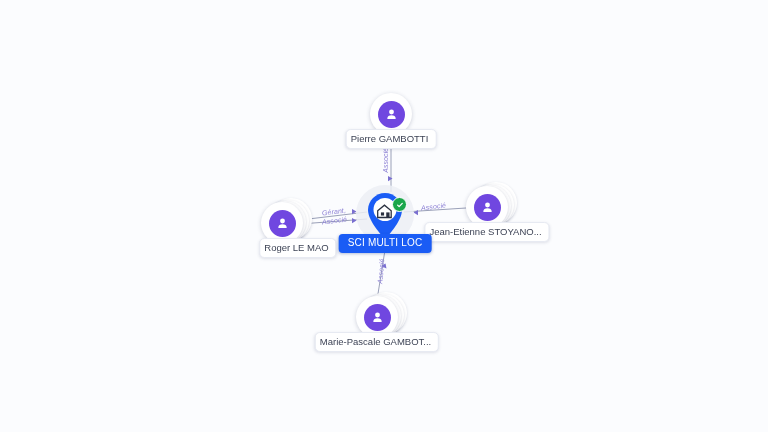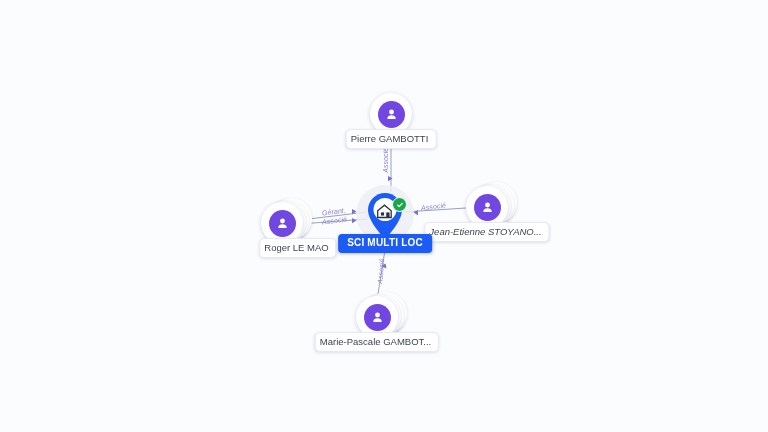--- a/index.html
+++ b/index.html
@@ -136,21 +136,21 @@
   }
   .company-badge svg { display: block; }
 
   .company-label {
     position: absolute;
     transform: translateX(-50%);
     background: #1a5cf5;
     border-radius: 4px;
     padding: 3px 9px 4px 9px;
     font-size: 10px;
-    font-weight: bold;
+    font-weight: normal;
     line-height: 12px;
     color: #ffffff;
     white-space: nowrap;
     letter-spacing: 0.2px;
     box-shadow: 0 1px 3px rgba(20,50,130,0.3);
   }
 
   
   .edge-label {
     position: absolute;
@@ -222,21 +222,21 @@
       <div class="stack-ghost g3"></div>
       <div class="avatar-ring">
         <div class="avatar-disc">
           <svg width="15" height="15" viewBox="0 0 24 24" fill="#ffffff">
             <circle cx="12" cy="8" r="3.9"></circle>
             <path d="M12 13.2c-4 0-6.6 2.1-6.6 4.3V19h13.2v-1.5c0-2.2-2.6-4.3-6.6-4.3z"></path>
           </svg>
         </div>
       </div>
     </div>
-    <div class="node-label" style="left:0px; top:15px;font-style:italic;">Jean-Etienne STOYANO...</div>
+    <div class="node-label" style="left:0px; top:15px;">Jean-Etienne STOYANO...</div>
   </div>
 
   <div class="node" style="left:282px; top:223px;">
     <div class="avatar-stack">
       <div class="stack-ghost g1"></div>
       <div class="stack-ghost g2"></div>
       <div class="stack-ghost g3"></div>
       <div class="avatar-ring">
         <div class="avatar-disc">
           <svg width="15" height="15" viewBox="0 0 24 24" fill="#ffffff">

